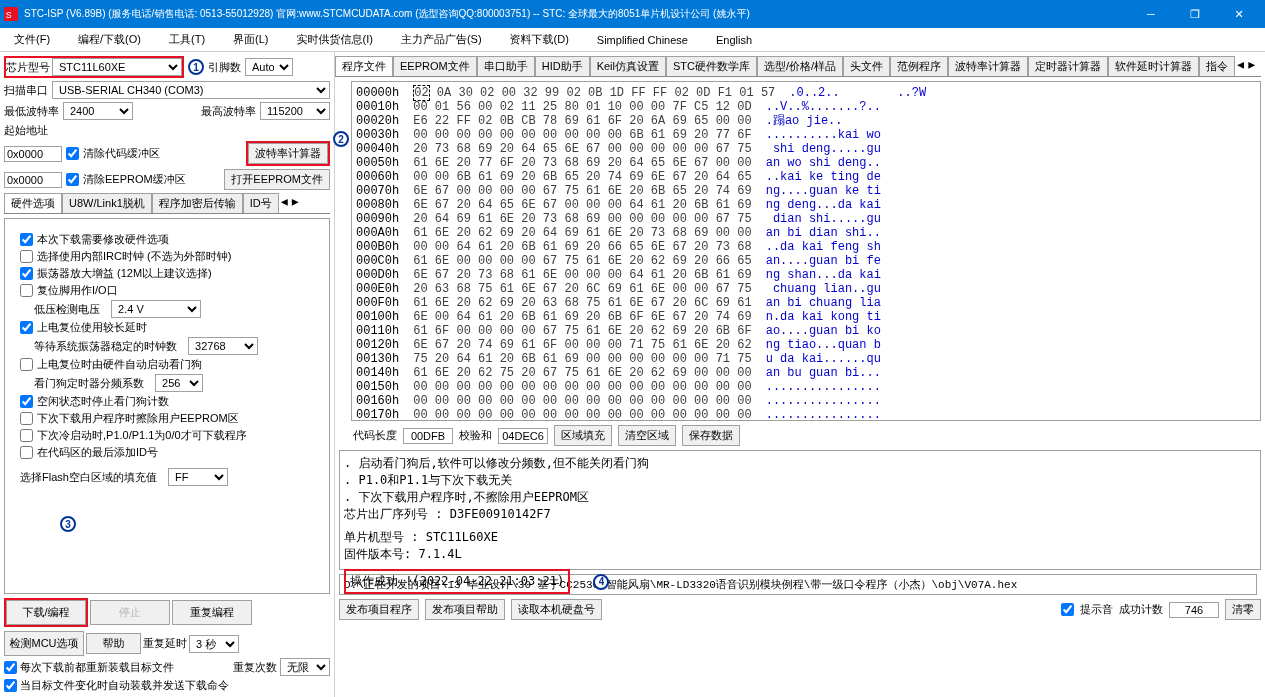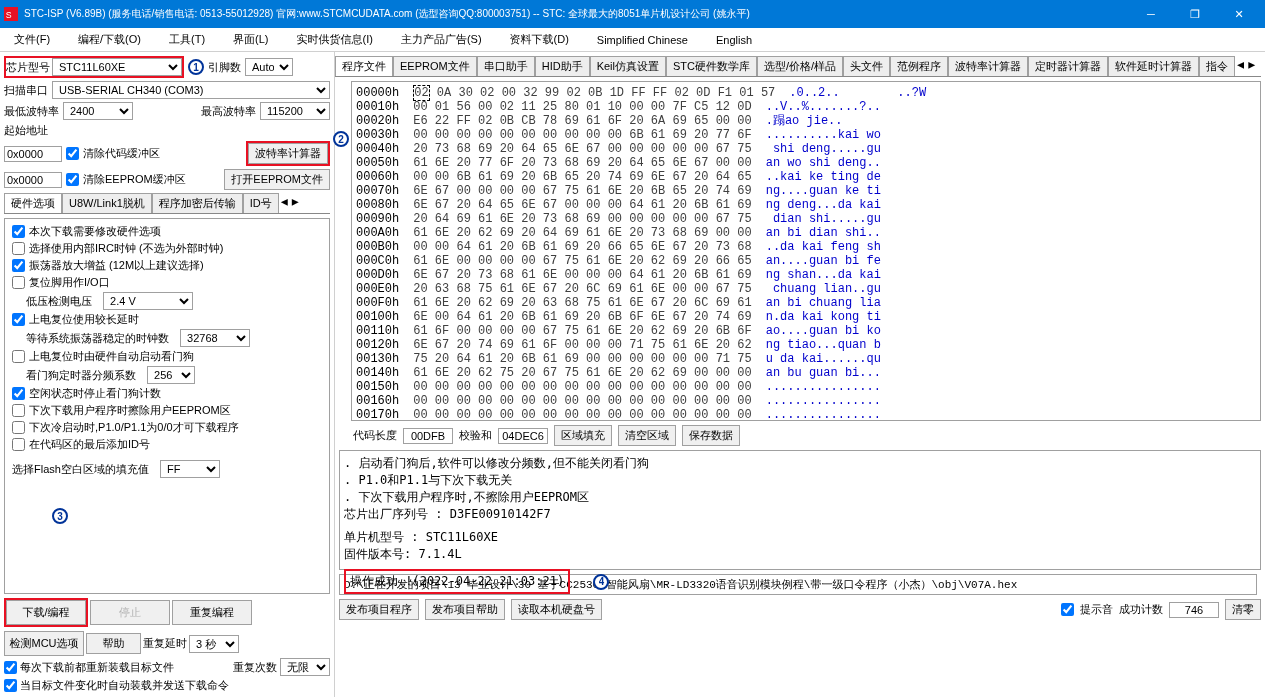--- a/index.html
+++ b/index.html
@@ -22,21 +22,21 @@
   .anno-circle { display: inline-flex; width: 16px; height: 16px; border: 2px solid #003399; border-radius: 50%; color: #003399; font-weight: bold; align-items: center; justify-content: center; background: #fff; font-size: 10px; }
   .lefttabs, .righttabs { display: flex; border-bottom: 1px solid #888; margin-bottom: 4px; flex-wrap: nowrap; }
   .tab { border: 1px solid #a0a0a0; border-bottom: none; padding: 2px 6px; background: #eee; font-size: 11px; white-space: nowrap; }
   .tab.active { background: #fff; }
   .hex { border: 1px solid #a0a0a0; background: #fff; padding: 4px; font-family: Consolas, "Courier New", monospace; font-size: 12px; height: 340px; overflow: auto; white-space: pre; line-height: 14px; position: relative; margin-left: 16px; text-align: center; }
   .hex-line { display: flex; gap: 14px; }
   .addr { color: #000; }
   .bytes { color: #404040; }
   .asc { color: #0000cc; }
   .hl-byte { border: 1px dashed #000; }
-  .hw-options { border: 1px solid #a0a0a0; flex: 1; padding: 3px; overflow: auto; }
+  .hw-options { border: 1px solid #a0a0a0; flex: 1; padding: 11px; overflow: auto; }
   .chk { display: flex; align-items: center; gap: 4px; margin: 2px 0 2px 4px; }
   .indent { margin-left: 18px; }
   .botbtns { display: flex; gap: 2px; flex-wrap: wrap; align-items: center; margin-top: 4px; }
   .hexfooter { display: flex; gap: 6px; align-items: center; margin: 4px 0; padding-left: 18px; }
   .log { border: 1px solid #a0a0a0; padding: 4px; font-family: SimSun, monospace; font-size: 12px; background: #fff; margin-bottom: 4px; height: 120px; margin-left: 4px; position: relative; }
   .red-wrap { border: 2px solid #e81123; display: inline-block; padding: 2px 4px; }
   .arrows { color: #000; font-size: 14px; padding: 0 2px; }
   .path { border: 1px solid #a0a0a0; padding: 2px 4px; font-family: "Courier New", monospace; font-size: 11px; width: calc(100% - 8px); margin-left: 4px; }
   .footbar { display: flex; align-items: center; gap: 6px; margin-top: 4px; margin-left: 4px; }
   .footbar .spacer { flex: 1; }

